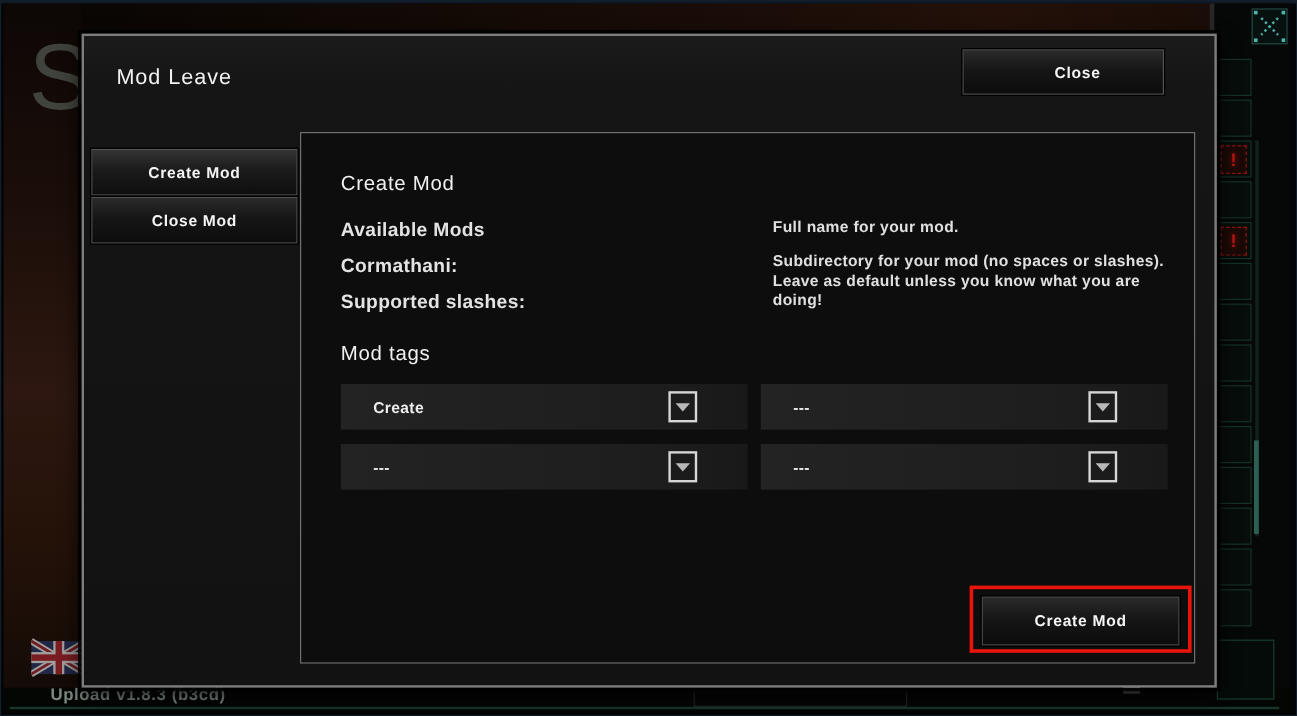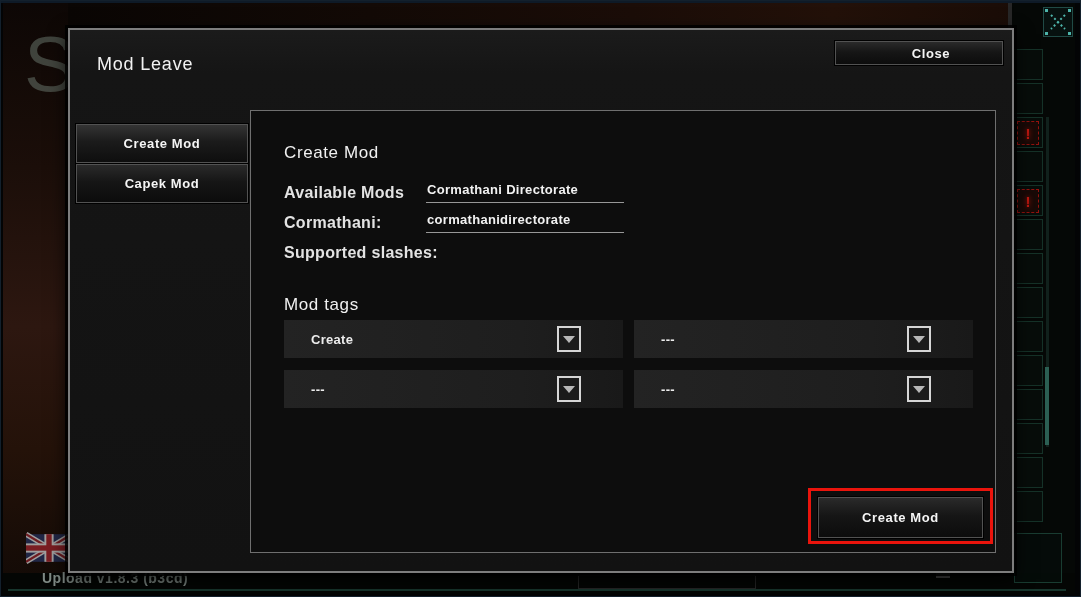--- a/index.html
+++ b/index.html
@@ -81,33 +81,33 @@
     position: absolute; left: 27px; top: 24px;
     font-size: 18px; font-weight: 400; color: #f2f2f2; letter-spacing: 0.8px;
   }
   .btn {
     display: flex; align-items: center; justify-content: center;
     background: linear-gradient(180deg, #2a2a2a 0%, #161616 45%, #0c0c0c 100%);
     border: 1px solid #525252; outline: 1px solid #000;
     color: #f5f5f5; font-weight: bold; font-size: 13px; letter-spacing: 0.6px;
     cursor: pointer;
   }
-  .close-btn { position: absolute; left: 765px; top: 11px; width: 168px; height: 24px; padding-left: 24px; }
+  .close-btn { position: absolute; left: 732px; top: 11px; width: 168px; height: 38px; padding-left: 24px; }
 
   .sidebar { position: absolute; left: 6px; top: 94px; width: 172px; }
   .side-btn { width: 172px; height: 39px; margin-bottom: 1px; }
   .side-btn.active { background: linear-gradient(180deg, #343434 0%, #1b1b1b 45%, #0e0e0e 100%); }
 
   .panel {
     position: absolute; left: 180px; top: 80px; width: 746px; height: 443px;
     background: #0d0d0d; border: 1px solid #6f6f6f;
   }
   .panel-heading { position: absolute; left: 33px; font-size: 17px; font-weight: 400; color: #f0f0f0; letter-spacing: 0.6px; }
   .h-create { top: 32px; }
-  .h-tags { top: 184px; }
+  .h-tags { top: 174px; }
 
   .field-label { position: absolute; left: 33px; font-size: 16px; font-weight: bold; color: #e3e3e3; letter-spacing: 0.3px; }
   .field-input {
     position: absolute; left: 175px; width: 198px;
     background: transparent; border: none; border-bottom: 1px solid #979797;
     color: #f2f2f2; font-family: "Liberation Sans", sans-serif;
     font-size: 13px; font-weight: bold; letter-spacing: 0.3px;
     padding: 0 0 5px 1px; outline: none;
   }
   .help-col { position: absolute; left: 393px; top: 70px; width: 338px; }
@@ -202,32 +202,35 @@
   </div>
   <div class="teal-panel"></div>
 
   <div class="dialog">
     <div class="dialog-title">Mod Leave</div>
 
     <button class="btn close-btn">Close</button>
 
     <div class="sidebar">
       <button class="btn side-btn active">Create Mod</button>
-      <button class="btn side-btn">Capek Mod</button>
+      <button class="btn side-btn">Close Mod</button>
     </div>
 
     <div class="panel">
       <div class="panel-heading h-create">Create Mod</div>
 
       <div class="field-label" style="top:73px">Available Mods</div>
-      <input class="field-input" style="top: 71px;" value="Cormathani Directorate">
       <div class="field-label" style="top:103px">Cormathani:</div>
-      <input class="field-input" style="top: 101px;" value="cormathanidirectorate">
       <div class="field-label" style="top:133px">Supported slashes:</div>
 
+      <div class="help-col">
+        <p>Full name for your mod.</p>
+        <p class="help-gap">Subdirectory for your mod (no spaces or slashes).</p>
+        <p>Leave as default unless you know what you are doing!</p>
+      </div>
 
       <div class="panel-heading h-tags">Mod tags</div>
 
       <div class="dropdown dd-r1c1">
         <span class="dd-value">Create</span>
         <span class="dd-arrow">
             <i></i>
           </span>
       </div>
       <div class="dropdown dd-r1c2">

